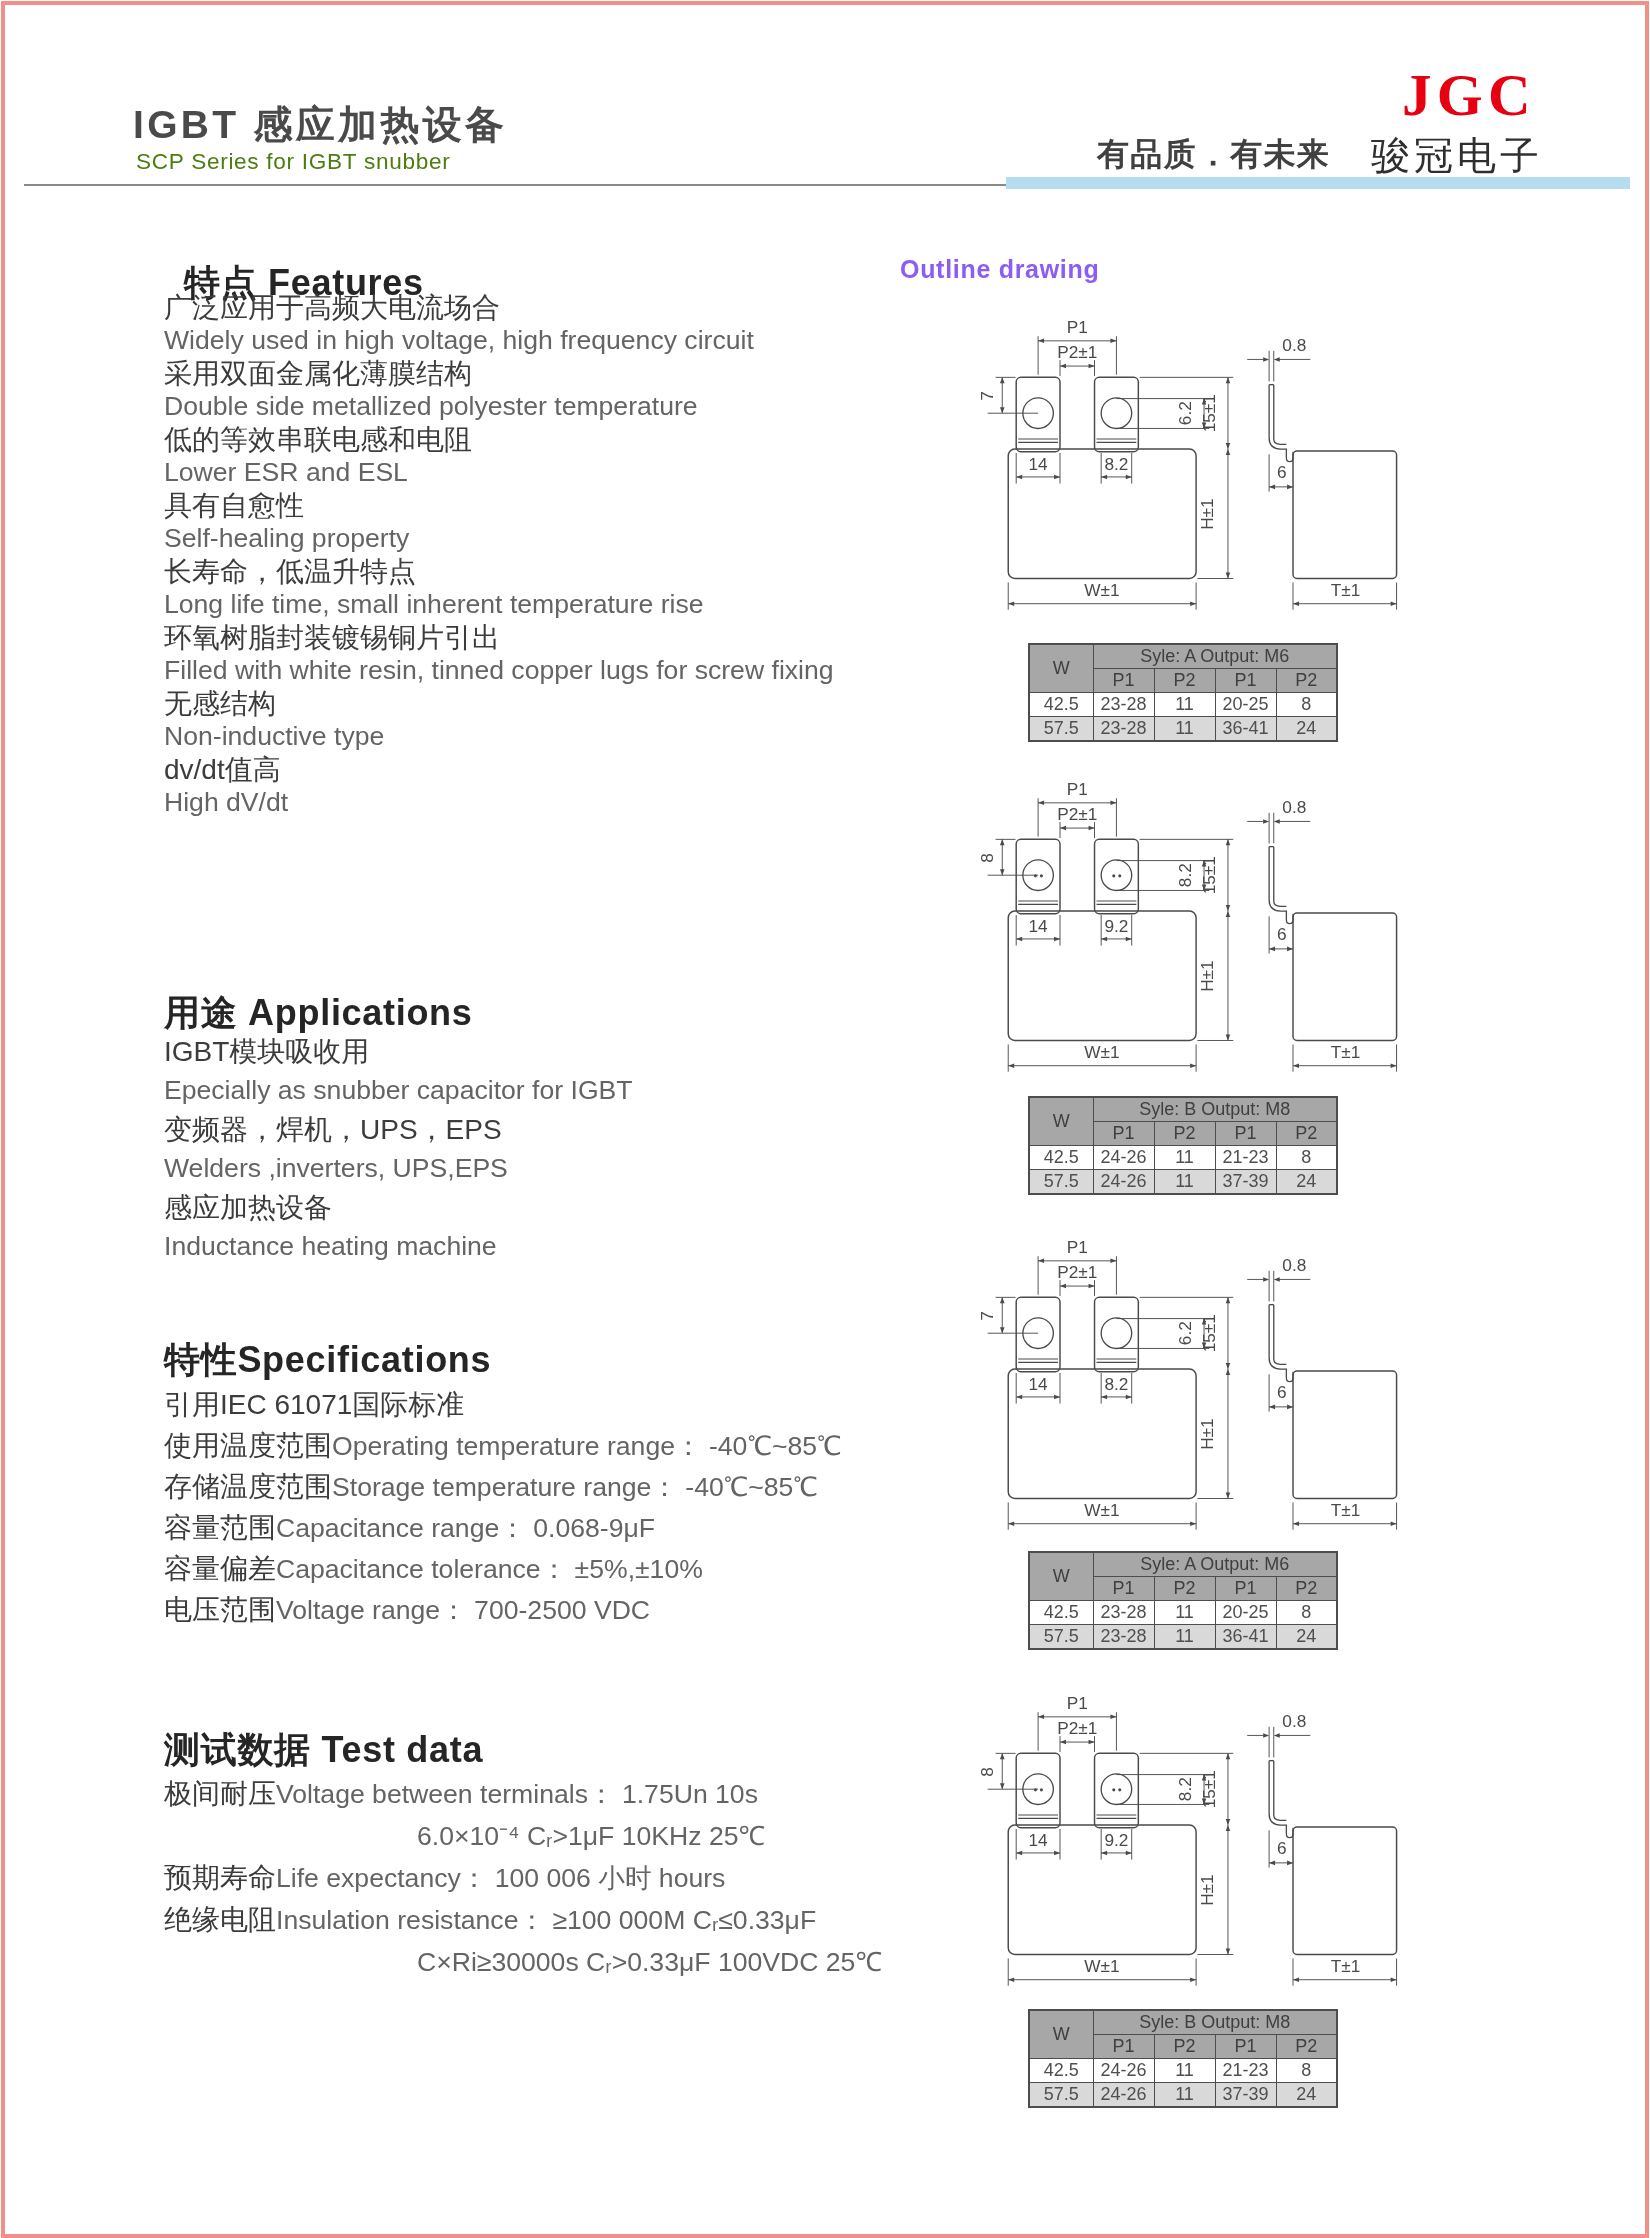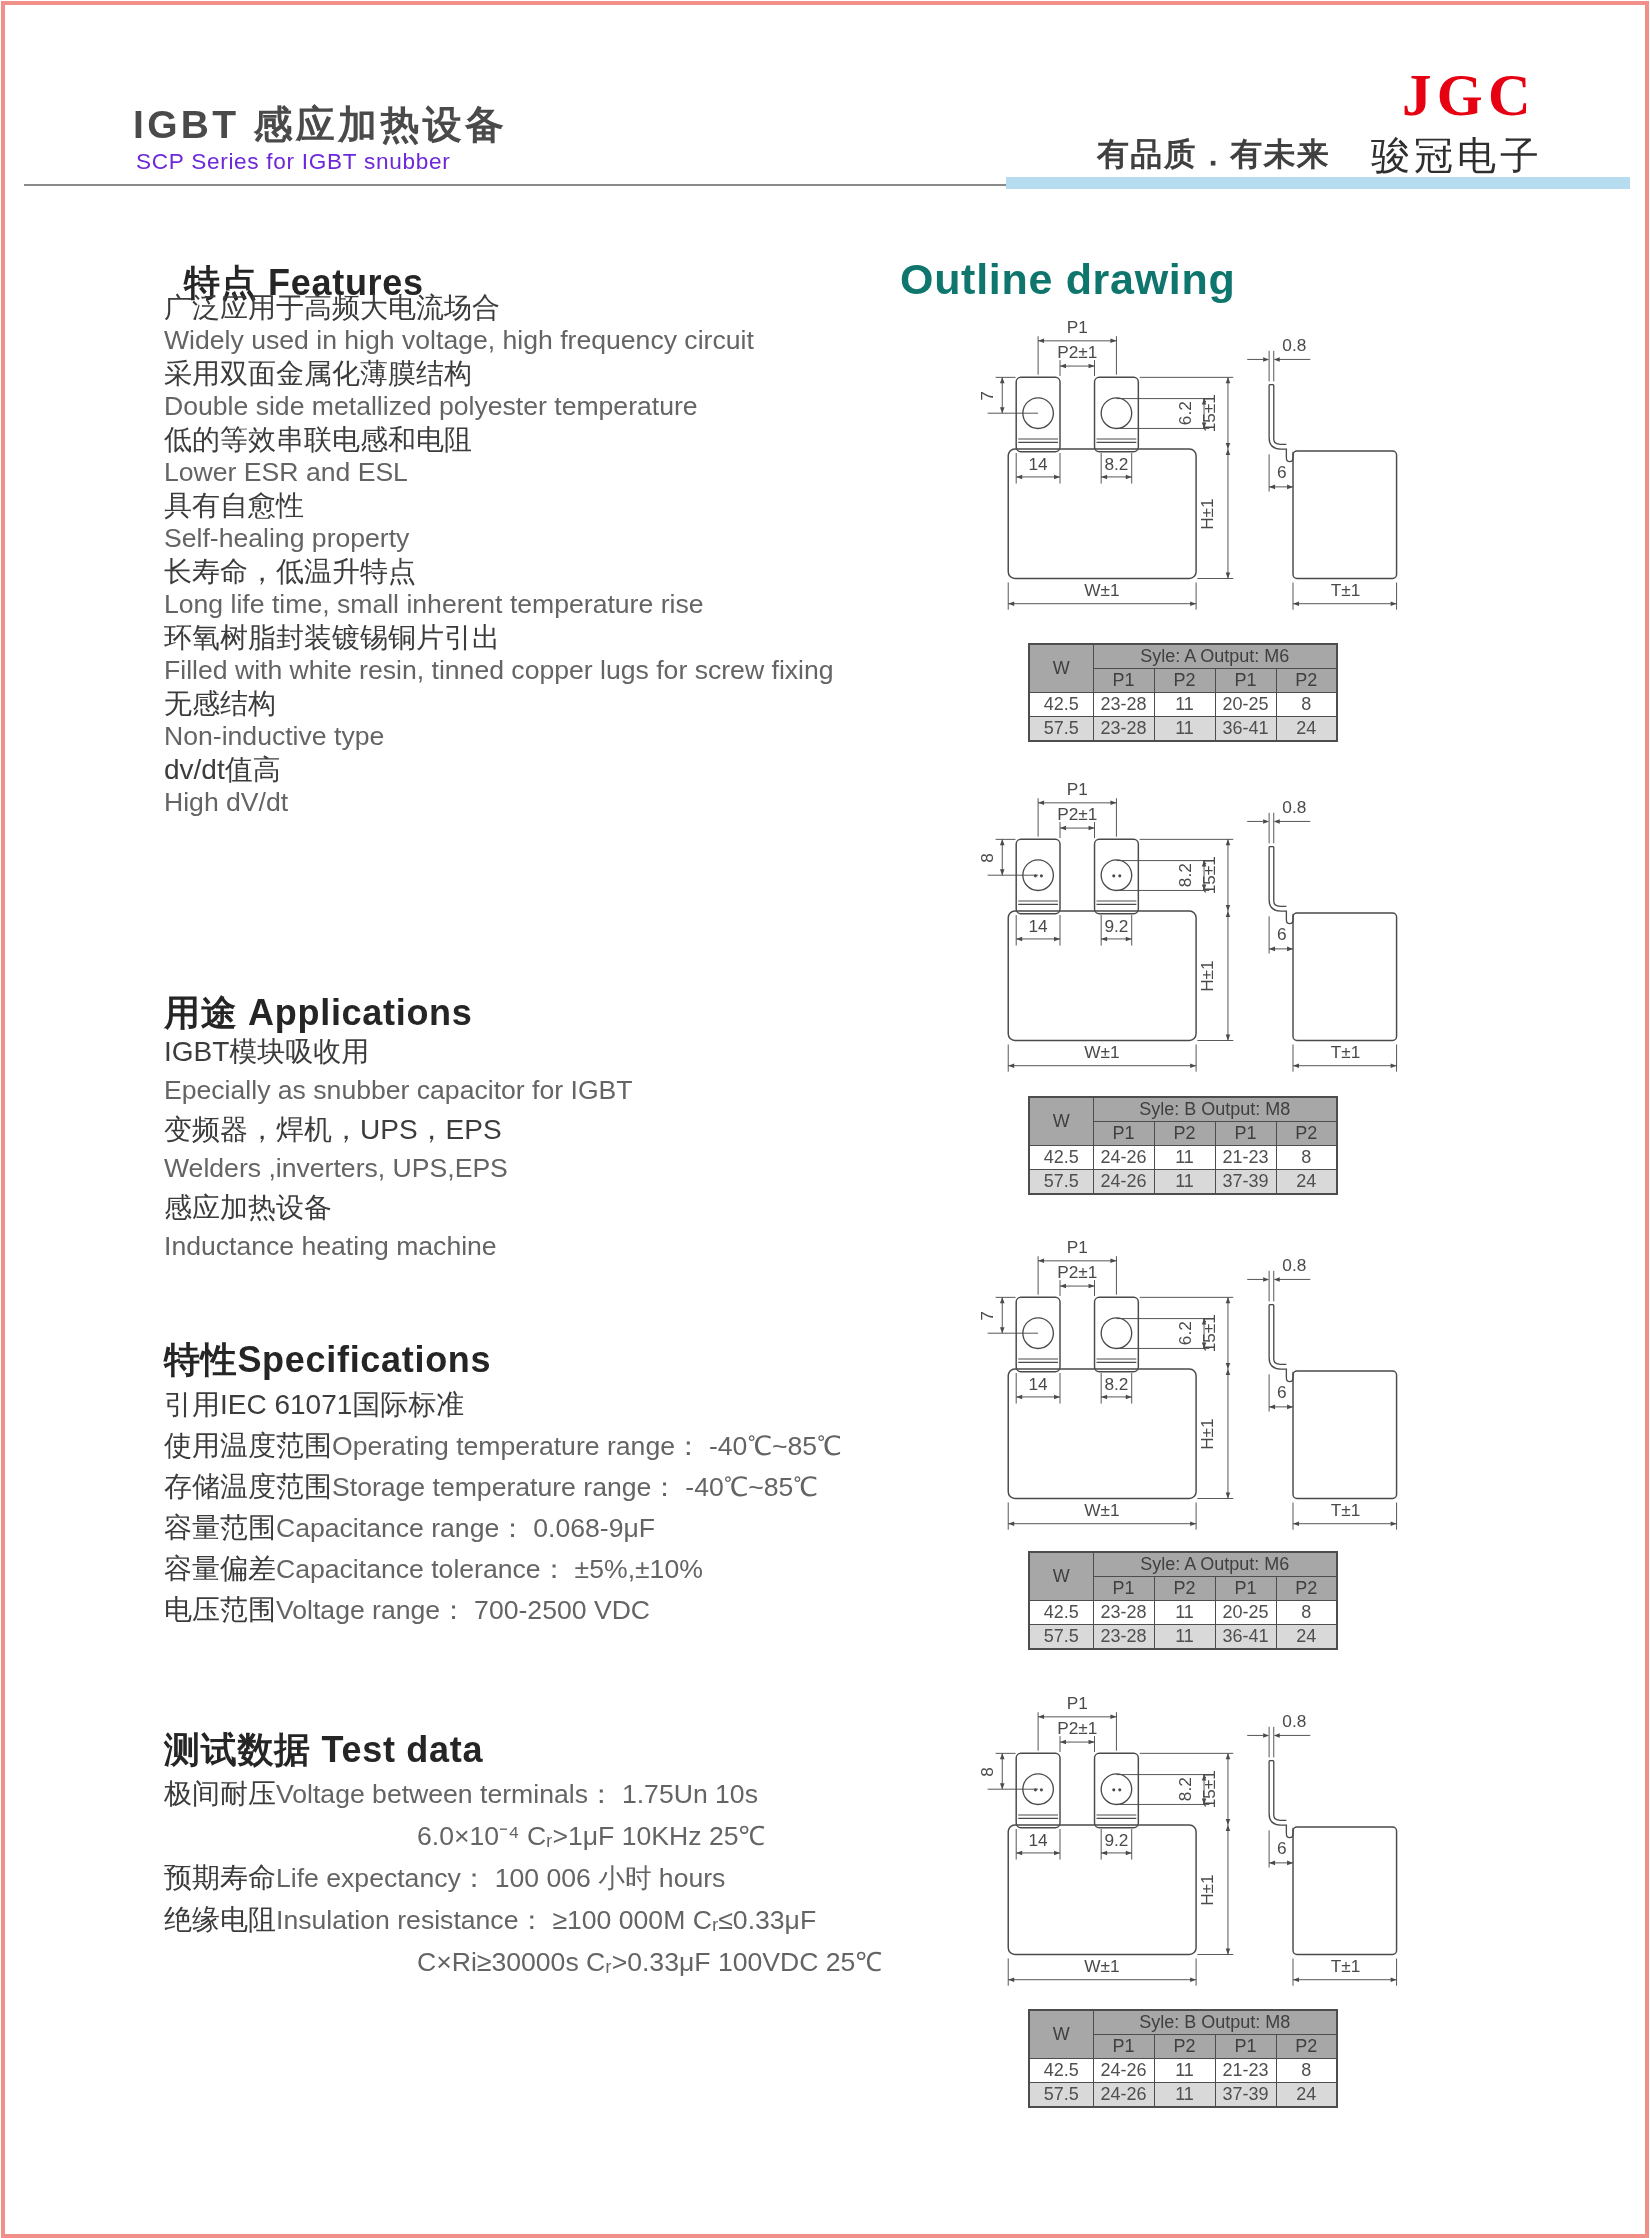--- a/index.html
+++ b/index.html
@@ -3,34 +3,34 @@
 <meta charset="utf-8">
 <style>
   html,body{margin:0;padding:0;background:#e8e8e8;}
   .page{position:relative;width:1650px;height:2239px;background:#ffffff;overflow:hidden;
         font-family:"Liberation Sans",sans-serif;color:#3e3e3e;}
   .frame{position:absolute;inset:1.3px;border:4px solid #f19089;pointer-events:none;}
   .abs{position:absolute;}
 
   
   .title-cn{left:133px;top:98px;font-size:39px;font-weight:bold;color:#4a4a4a;letter-spacing:3.3px;}
-  .subtitle{left:136px;top:149px;font-size:22.6px;color:#6d28d9;letter-spacing:0.7px;}
+  .subtitle{left:136px;top:149px;font-size:22.6px;color:#4d7c0f;letter-spacing:0.7px;}
   .rule-gray{left:24px;top:184px;width:982px;height:2px;background:#8a8a8a;}
   .bar-blue{left:1006px;top:177px;width:624px;height:12px;background:#b5dcef;}
   .logo-jgc{left:1402px;top:61px;font-family:"Liberation Serif",serif;font-size:59px;font-weight:bold;color:#e60012;letter-spacing:5.3px;}
   .slogan{left:1097px;top:133px;font-size:32px;font-weight:bold;color:#404040;letter-spacing:1.3px;text-align:center;}
   .company{left:1371px;top:129px;font-size:39px;color:#2f2f2f;letter-spacing:4px;}
 
   
   .sec-heading{font-size:36px;font-weight:bold;color:#252525;letter-spacing:0.7px;}
   #h-features{left:164px;top:259px;margin-left:20px;}
   #h-applications{left:164px;top:989px;}
   #h-specs{left:164px;top:1336px;}
   #h-test{left:164px;top:1726px;}
-  #h-outline{left:900px;top:255px;font-size:43px;color:#0f766e;}
+  #h-outline{left:900px;top:255px;font-size:25px;color:#8b5cf6;}
 
   
   .lines{position:absolute;left:164px;}
   #lines-features{top:291px;width:765px;}
   #lines-features .line{height:33px;line-height:33px;}
   #lines-applications{top:1032px;width:765px;}
   #lines-applications .line{height:39px;line-height:39px;}
   #lines-specs{top:1384px;width:831px;}
   #lines-specs .line{height:41px;line-height:41px;}
   #lines-test{top:1773px;width:898px;}

